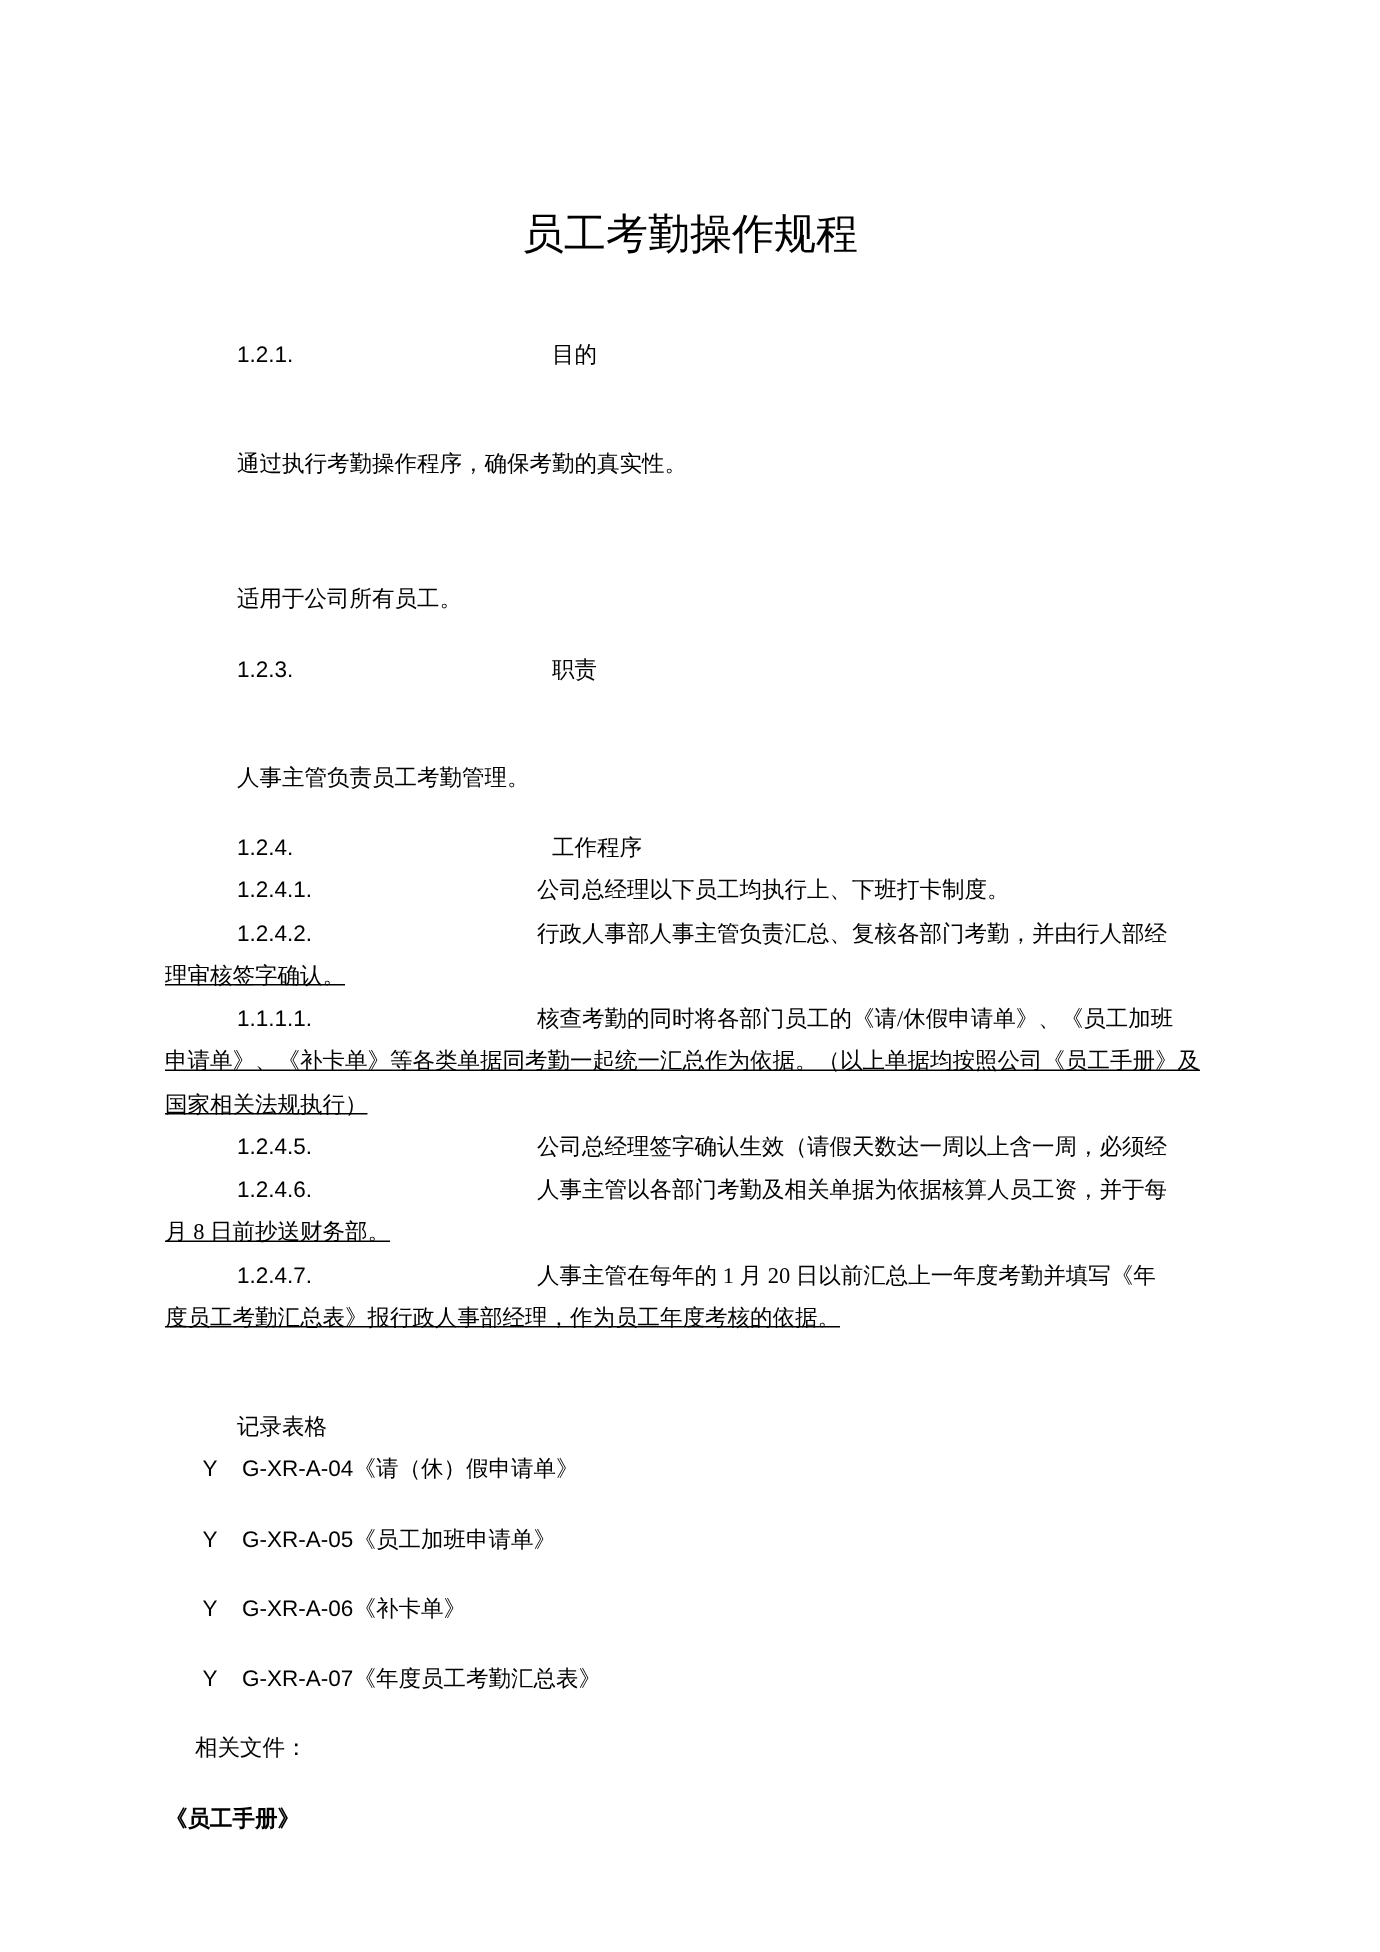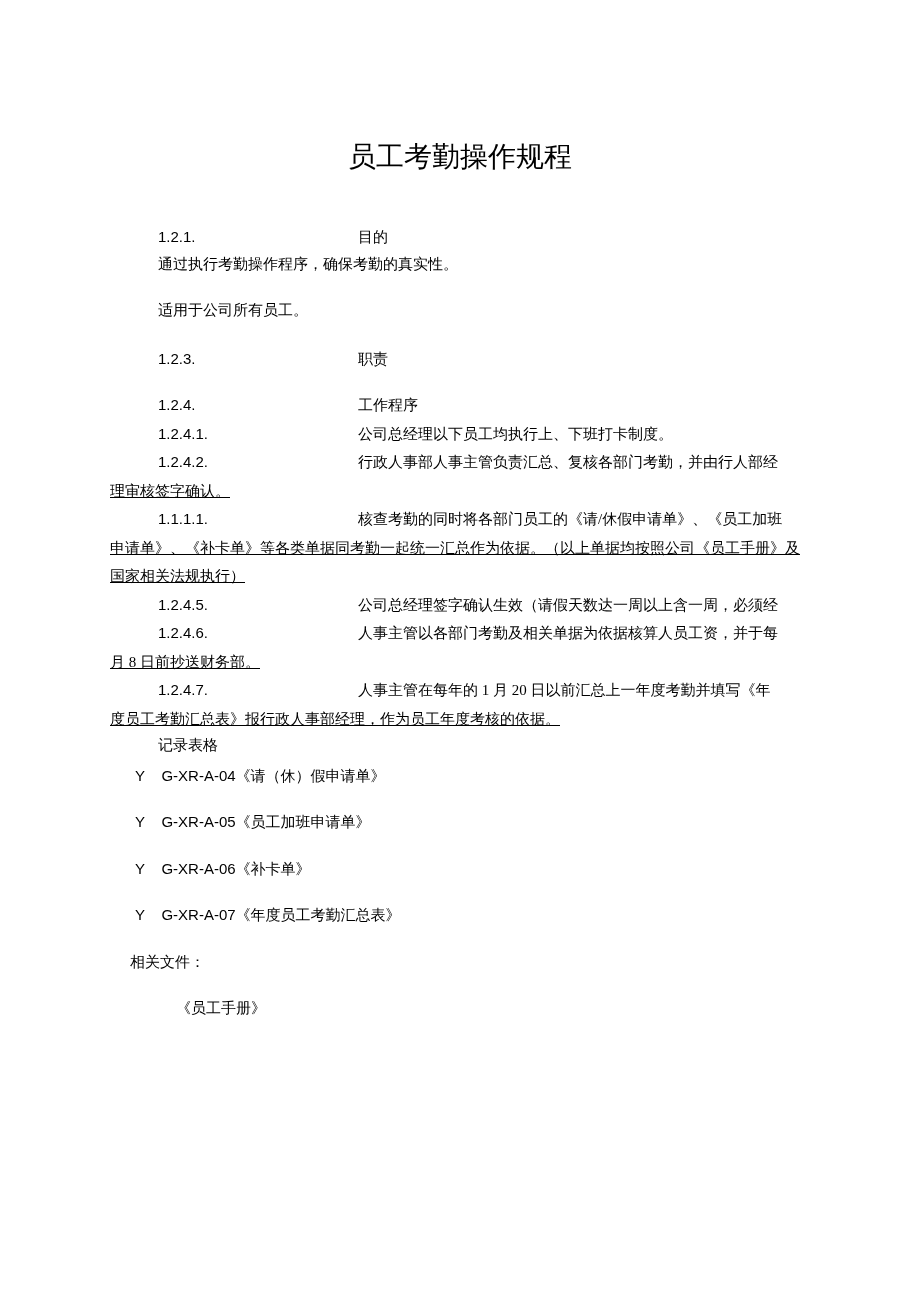--- a/index.html
+++ b/index.html
@@ -28,24 +28,26 @@
     display: flex;
     margin-left: 48px;
   }
   .num-row .num {
     width: 200px;
     flex-shrink: 0;
     font-family: Arial, "SimSun", sans-serif;
   }
   .num-row .head {
     font-family: "SimSun", "宋体", serif;
+    margin-left: 10px;
   }
   .body-text {
     margin-left: 48px;
-    font-family: Liberation Mono, monospace;
+    font-family: Liberation Serif, serif;
+    margin-top: 44px;
   }
   .inline-text {
     font-family: "SimSun", "宋体", serif;
   }
   .wrap-text {
     margin-left: 0px;
     font-family: "SimSun", "宋体", serif;
     text-decoration: underline;
   }
   .spacer {
@@ -55,21 +57,21 @@
     margin-left: 25px;
     font-family: Arial, "SimSun", sans-serif;
   }
   .record-gap {
     height: 18px;
   }
   .related-label {
     margin-left: 20px;
   }
   .related-doc {
-    margin-left: 66px;
+    font-weight: bold;
   }
 </style>
 </head>
 <body>
 
 <div class="page">
 
   <div class="title">员工考勤操作规程</div>
 
   <div class="num-row">
@@ -79,20 +81,21 @@
   <div class="body-text">通过执行考勤操作程序，确保考勤的真实性。</div>
   <div class="spacer"></div>
 
   <div class="body-text">适用于公司所有员工。</div>
   <div class="spacer"></div>
 
   <div class="num-row">
     <span class="num">1.2.3.</span>
     <span class="head">职责</span>
   </div>
+  <div class="body-text">人事主管负责员工考勤管理。</div>
   <div class="spacer"></div>
 
   <div class="num-row">
     <span class="num">1.2.4.</span>
     <span class="head">工作程序</span>
   </div>
 
   <div class="num-row">
     <span class="num">1.2.4.1.</span>
     <span class="inline-text">公司总经理以下员工均执行上、下班打卡制度。</span>

